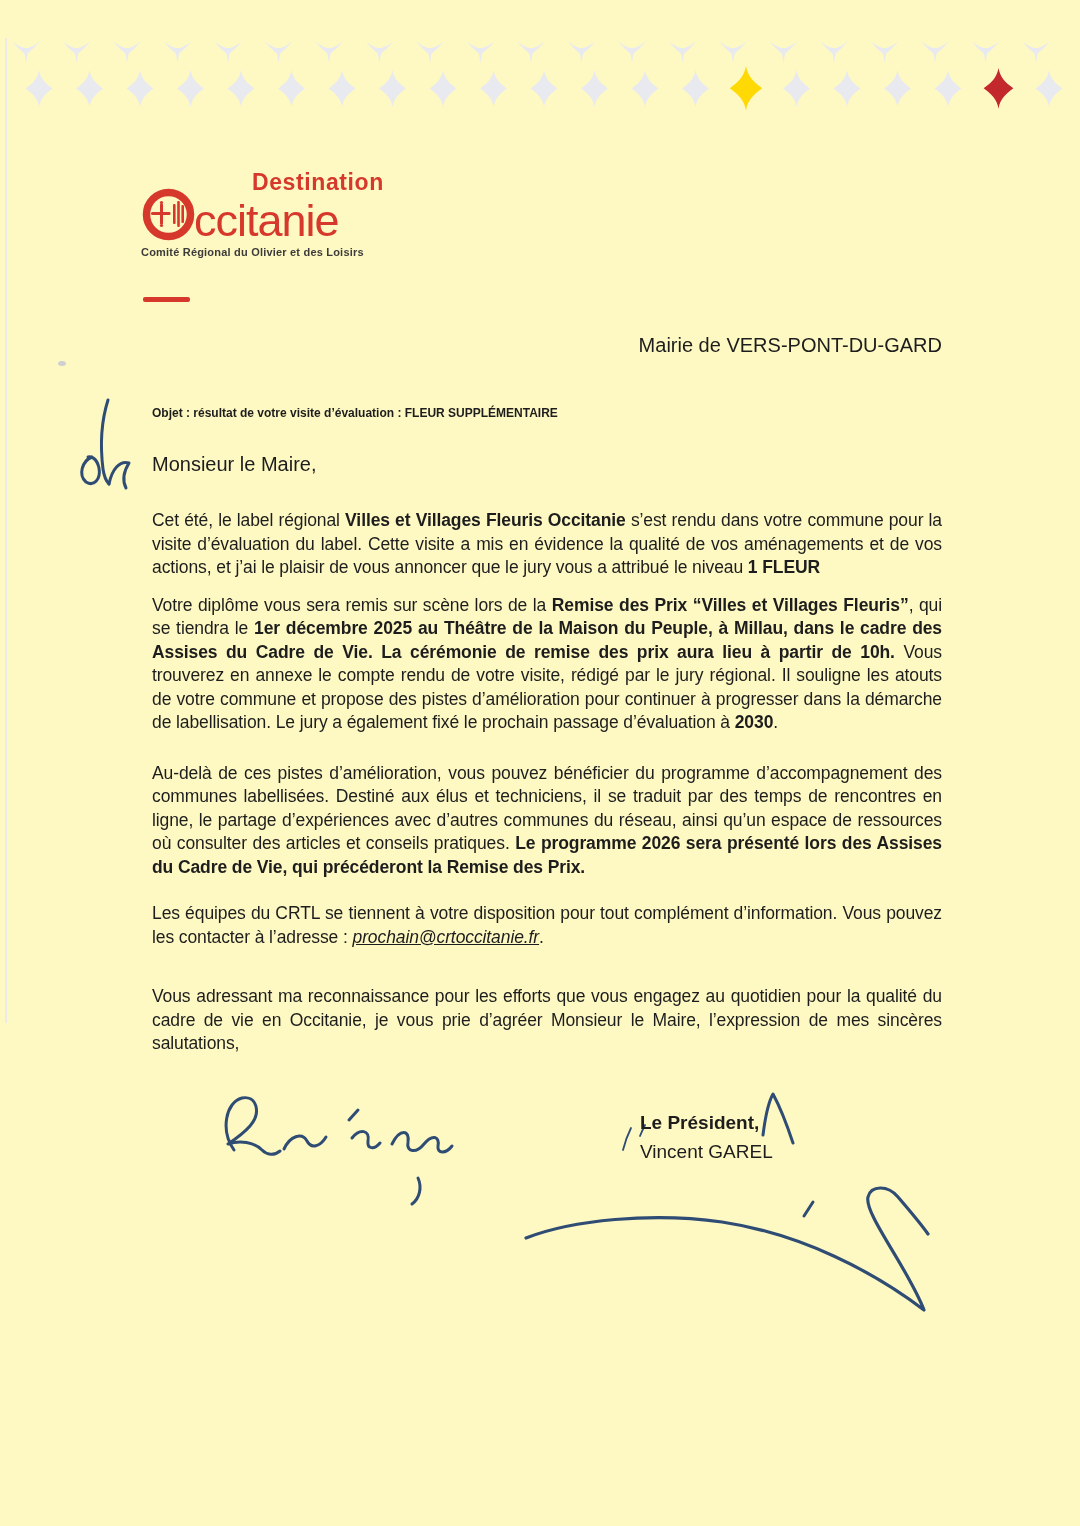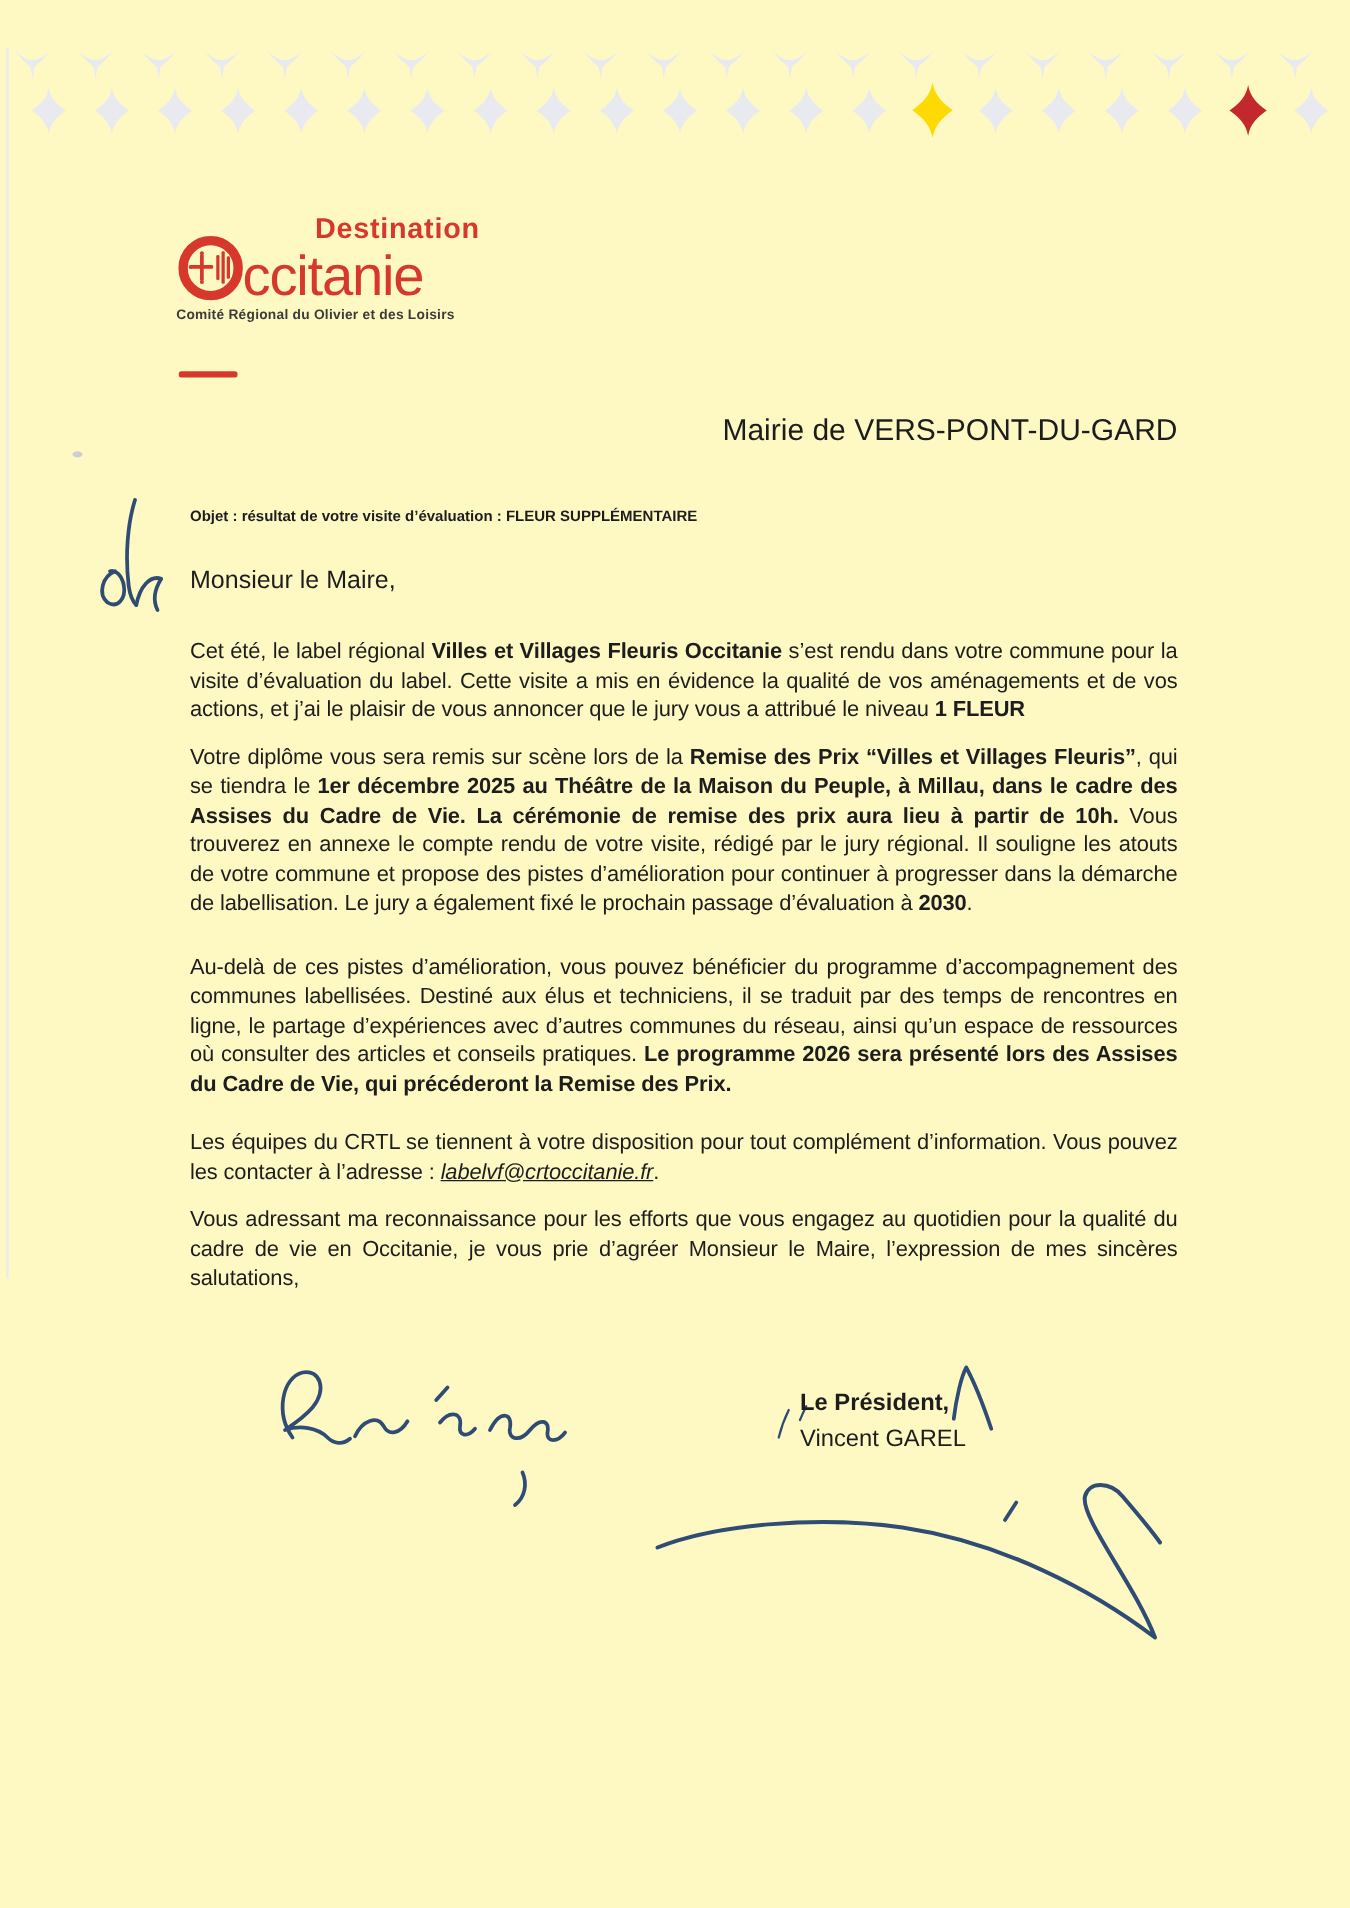--- a/index.html
+++ b/index.html
@@ -14,33 +14,33 @@
   .scan-line{left:5px;top:38px;width:2px;height:985px;background:#ebebee;}
   .scan-dot{left:58px;top:361px;width:8px;height:5px;background:#cfcfd3;border-radius:50%;}
   
   .logo-dest{left:252px;top:171px;font-size:23px;font-weight:700;color:var(--brand-red);letter-spacing:.6px;line-height:1;}
   .logo-o{left:142px;top:188px;width:53px;height:53px;}
   .logo-rest{left:194px;top:198px;font-size:45px;font-weight:400;color:var(--brand-red);letter-spacing:-1px;line-height:1;}
   .logo-caption{left:141px;top:246px;font-size:11px;font-weight:700;color:var(--caption);letter-spacing:.2px;white-space:nowrap;}
   .logo-dash{left:143px;top:297px;width:47px;height:5px;background:var(--brand-red);border-radius:2px;}
   
   .recipient{left:360px;top:329px;width:582px;text-align:right;line-height:26px;}
-  .recipient .r2{font-size:24px;margin-top:3px;}
+  .recipient .r2{font-size:20px;margin-top:3px;}
   .sz20{font-size:20px;}
   .sz22{font-size:22.5px;}
   
   .subject{left:152px;top:406px;width:800px;font-size:12px;font-weight:700;}
   .greeting{left:152px;top:453px;font-size:20px;}
   
   .body-text{left:152px;top:509px;width:790px;font-size:17.5px;line-height:23.5px;letter-spacing:-.1px;}
   .para{margin:0;text-align:justify;}
   .p2{margin-top:14px;}
   .p3{margin-top:27px;}
   .p4{margin-top:23px;}
-  .p5{margin-top:15px;}
+  .p5{margin-top:36px;}
   .b{font-weight:700;}
   .i{font-style:italic;}
   .u{text-decoration:underline;}
   
   .signoff{left:640px;top:1108px;width:292px;text-align:left;line-height:29px;}
   .s-title{font-size:19px;font-weight:700;}
   .s-name{font-size:19px;}
   
   .ink{color:var(--ink);}
   .ink path{fill:none;stroke:currentColor;stroke-linecap:round;stroke-linejoin:round;}
@@ -134,21 +134,21 @@
     <path d="M35,87 C38,72 46,63 55,66 C50,74 48,83 52,91" stroke-width="3"></path>
   </svg>
 
   <div class="abs subject">Objet : résultat de votre visite d’évaluation : FLEUR SUPPLÉMENTAIRE</div>
   <div class="abs greeting">Monsieur le Maire,</div>
 
   <div class="abs body-text">
     <p class="para p1"><span>Cet été, le label régional </span><span class="b">Villes et Villages Fleuris Occitanie</span><span> s’est rendu dans votre commune pour la visite d’évaluation du label. Cette visite a mis en évidence la qualité de vos aménagements et de vos actions, et j’ai le plaisir de vous annoncer que le jury vous a attribué le niveau </span><span class="b">1 FLEUR</span></p>
     <p class="para p2"><span>Votre diplôme vous sera remis sur scène lors de la </span><span class="b">Remise des Prix “Villes et Villages Fleuris”</span><span>, qui se tiendra le </span><span class="b">1er décembre 2025 au Théâtre de la Maison du Peuple, à Millau, dans le cadre des Assises du Cadre de Vie. La cérémonie de remise des prix aura lieu à partir de 10h.</span><span> Vous trouverez en annexe le compte rendu de votre visite, rédigé par le jury régional. Il souligne les atouts de votre commune et propose des pistes d’amélioration pour continuer à progresser dans la démarche de labellisation. Le jury a également fixé le prochain passage d’évaluation à </span><span class="b">2030</span><span>.</span></p>
     <p class="para p3"><span>Au-delà de ces pistes d’amélioration, vous pouvez bénéficier du programme d’accompagnement des communes labellisées. Destiné aux élus et techniciens, il se traduit par des temps de rencontres en ligne, le partage d’expériences avec d’autres communes du réseau, ainsi qu’un espace de ressources où consulter des articles et conseils pratiques. </span><span class="b">Le programme 2026 sera présenté lors des Assises du Cadre de Vie, qui précéderont la Remise des Prix.</span></p>
-    <p class="para p4"><span>Les équipes du CRTL se tiennent à votre disposition pour tout complément d’information. Vous pouvez les contacter à l’adresse : </span><span class="i u">labelvf@crtoccitanie.fr</span><span>.</span></p>
+    <p class="para p4"><span>Les équipes du CRTL se tiennent à votre disposition pour tout complément d’information. Vous pouvez les contacter à l’adresse : </span><span class="i u">prochain@crtoccitanie.fr</span><span>.</span></p>
     <p class="para p5"><span>Vous adressant ma reconnaissance pour les efforts que vous engagez au quotidien pour la qualité du cadre de vie en Occitanie, je vous prie d’agréer Monsieur le Maire, l’expression de mes sincères salutations,</span></p>
   </div>
 
   <svg class="abs ink note" viewBox="0 0 252 132">
     <path d="M22,64 C8,44 14,16 30,12 C44,9 50,26 38,40 C31,48 22,54 16,58 C28,54 42,56 50,64 C55,69 62,70 68,65" stroke-width="3"></path>
     <path d="M72,63 C78,50 90,46 95,55 C99,63 108,61 114,51" stroke-width="3"></path>
     <path d="M137,34 L146,24" stroke-width="3"></path>
     <path d="M140,52 C148,42 158,44 156,55 C155,63 162,64 168,57" stroke-width="3"></path>
     <path d="M180,58 C188,42 198,44 196,56 C194,66 204,68 212,58 C220,48 228,50 226,60 C225,68 234,68 240,60" stroke-width="3"></path>
     <path d="M206,92 C210,101 208,112 200,118" stroke-width="3"></path>

